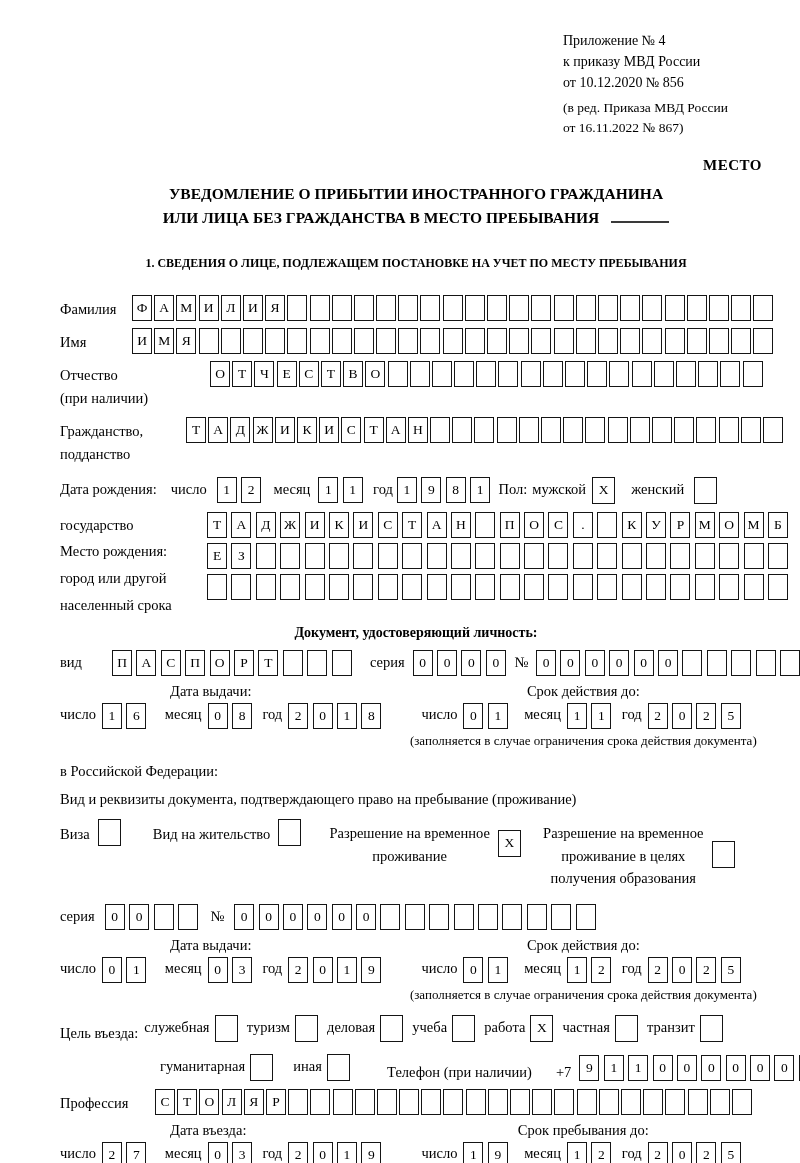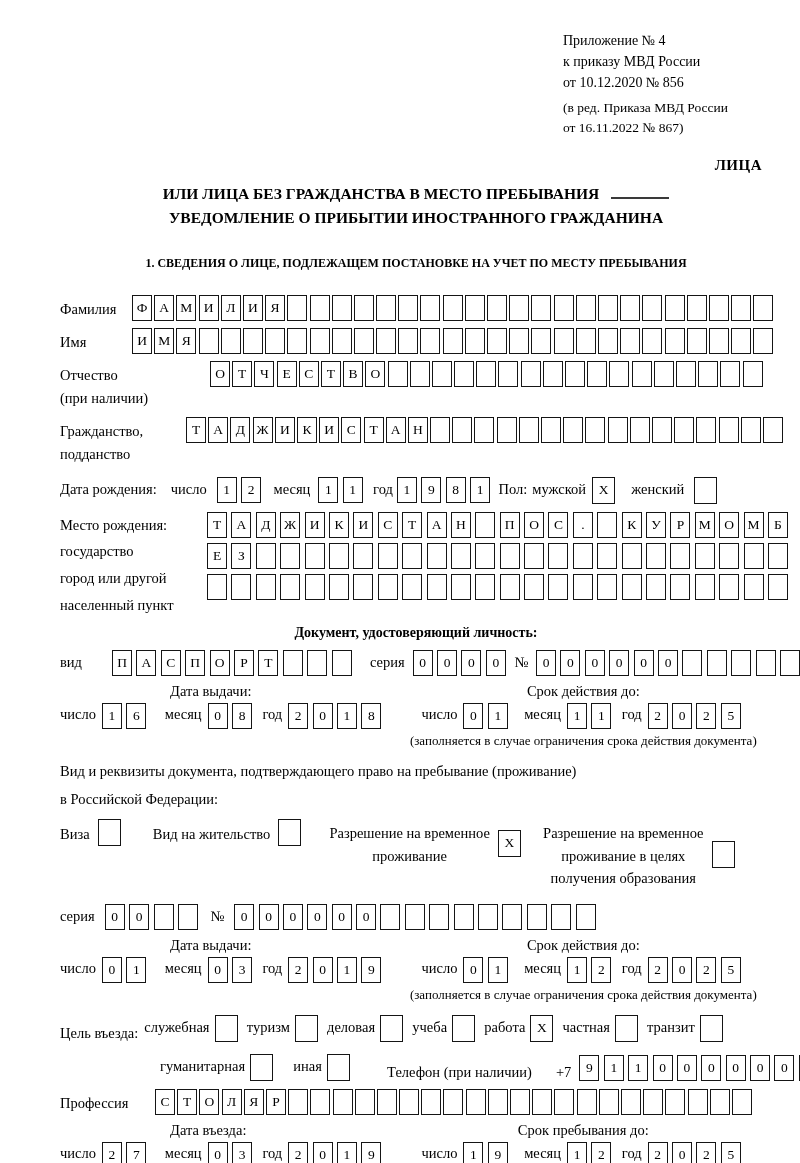--- a/index.html
+++ b/index.html
@@ -74,25 +74,25 @@
   <div class="appendix">
     <div>Приложение № 4</div>
     <div>к приказу МВД России</div>
     <div>от 10.12.2020 № 856</div>
     <div class="block2">
       <div>(в ред. Приказа МВД России</div>
       <div>от 16.11.2022 № 867)</div>
     </div>
   </div>
 
-  <div class="forma">ЛИЦА</div>
+  <div class="forma">МЕСТО</div>
 
   <div class="title">
+    <div>УВЕДОМЛЕНИЕ О ПРИБЫТИИ ИНОСТРАННОГО ГРАЖДАНИНА</div>
     <div><span>ИЛИ ЛИЦА БЕЗ ГРАЖДАНСТВА В МЕСТО ПРЕБЫВАНИЯ</span><span class="blankline"></span></div>
-    <div>УВЕДОМЛЕНИЕ О ПРИБЫТИИ ИНОСТРАННОГО ГРАЖДАНИНА</div>
   </div>
 
   <div class="sec">1. СВЕДЕНИЯ О ЛИЦЕ, ПОДЛЕЖАЩЕМ ПОСТАНОВКЕ НА УЧЕТ ПО МЕСТУ ПРЕБЫВАНИЯ</div>
 
   <div class="row">
     <div class="lbl w72">Фамилия</div>
     <div class="boxes">
         <span class="cell">Ф</span>
         <span class="cell">А</span>
         <span class="cell">М</span>
@@ -255,24 +255,24 @@
         <span class="cell">X</span>
       </span>
     <span class="t" style="padding:4px 10px 0 14px;">женский</span>
     <span class="boxes cbx">
         <span class="cell"></span>
       </span>
   </div>
 
   <div class="twocol" style="margin-top:8px;">
     <div class="labels w147">
+      <div>государство</div>
       <div>Место рождения:</div>
-      <div>государство</div>
       <div>город или другой</div>
-      <div>населенный пункт</div>
+      <div>населенный срока</div>
     </div>
     <div class="grid">
       <div class="boxes sp">
           <span class="cell">Т</span>
           <span class="cell">А</span>
           <span class="cell">Д</span>
           <span class="cell">Ж</span>
           <span class="cell">И</span>
           <span class="cell">К</span>
           <span class="cell">И</span>
@@ -430,22 +430,22 @@
             <span class="cell">0</span>
             <span class="cell">2</span>
             <span class="cell">5</span>
           </span>
       </div>
       <div class="dnote">(заполняется в случае ограничения срока действия документа)</div>
     </div>
   </div>
 
   <div class="para">
+    <div>в Российской Федерации:</div>
     <div>Вид и реквизиты документа, подтверждающего право на пребывание (проживание)</div>
-    <div>в Российской Федерации:</div>
   </div>
 
   <div class="opts">
     <div class="opt" style="margin-right:30px;">
       <div class="optlbl">Виза</div>
       <span class="boxes cbx">
           <span class="cell"></span>
         </span>
     </div>
     <div class="opt" style="margin-right:26px;">

